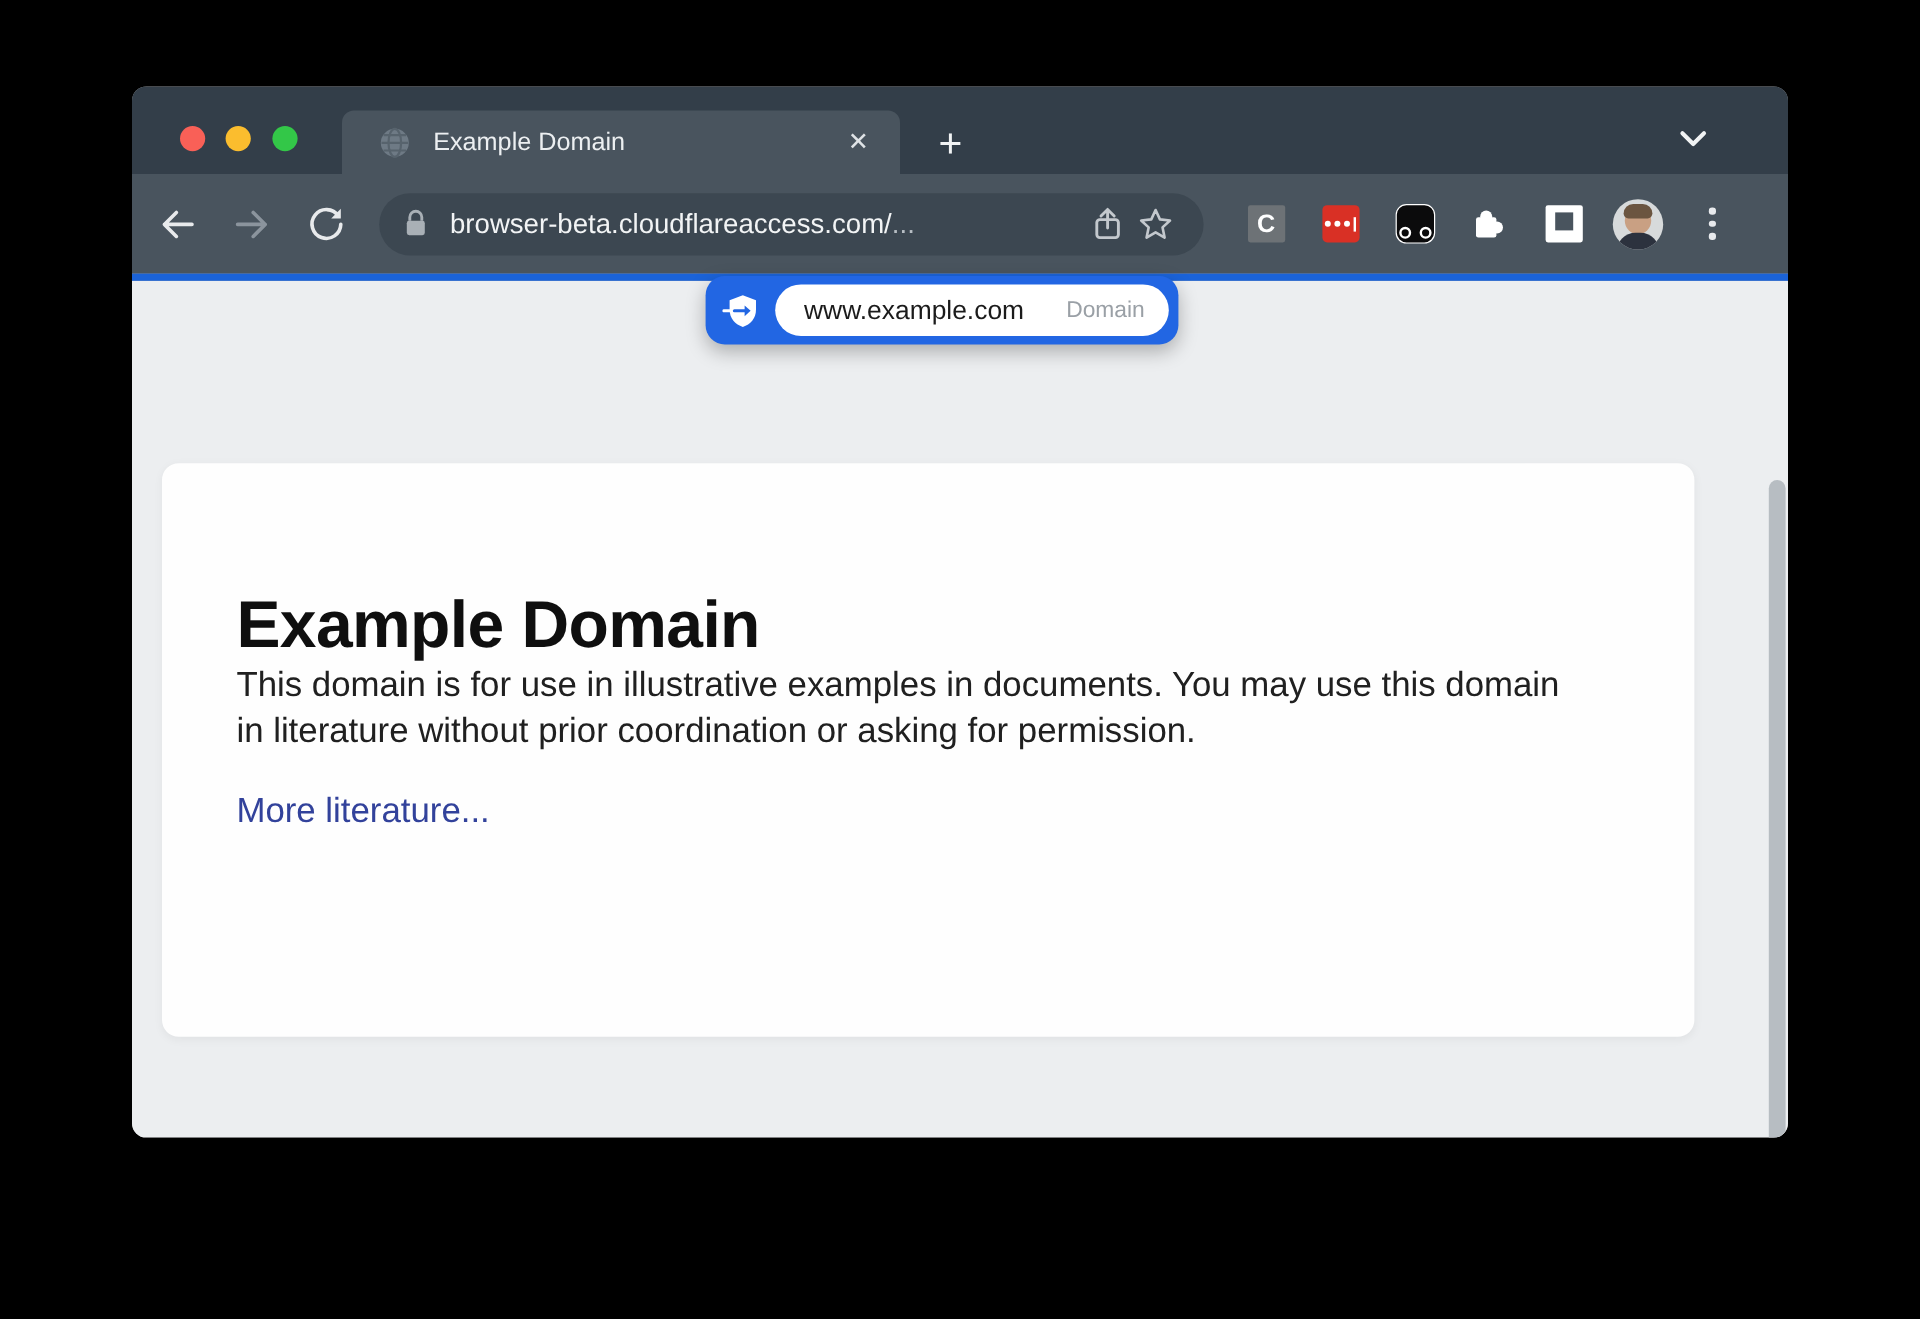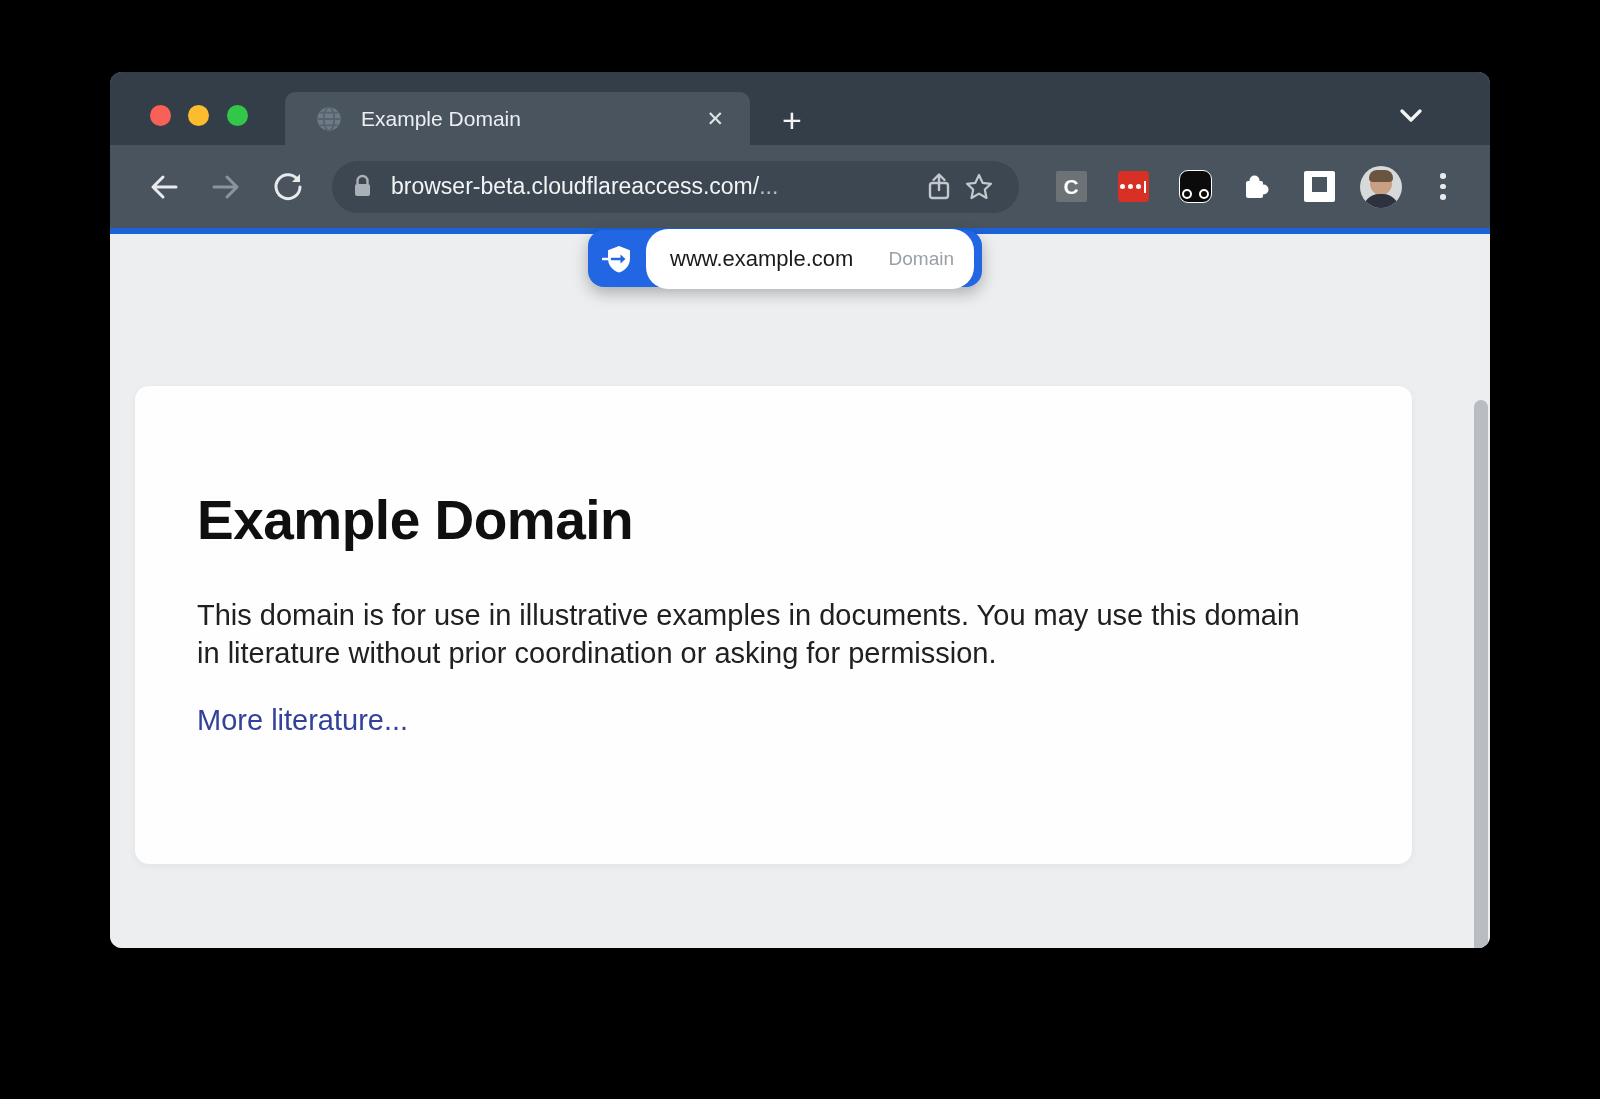--- a/index.html
+++ b/index.html
@@ -20,21 +20,21 @@
   .tab-favicon { width:28px; height:28px; margin-left:12px; flex:0 0 auto; }
   .tab-title { color:#eceff1; font-size:21px; margin-left:18px; flex:1; white-space:nowrap; overflow:hidden; }
   .tab-close { color:#dfe3e6; font-size:21px; line-height:1; padding:4px 8px; cursor:default; }
 
   .newtab { position:absolute; left:662px; top:28px; width:40px; height:40px; color:#f1f3f4;
             font-size:34px; font-weight:300; display:flex; align-items:center; justify-content:center; }
   .tab-chevron { position:absolute; left:1288px; top:36px; }
 
   
   .toolbar { position:absolute; left:0; top:73px; width:100%; height:83px; background:#49545e;
-             display:flex; align-items:center;padding-left:16px; }
+             display:flex; align-items:center; }
   .nav-btn { width:44px; height:44px; display:flex; align-items:center; justify-content:center; flex:0 0 auto; }
   .nav-back { margin-left:16px; }
   .nav-fwd { margin-left:18px; }
   .nav-reload { margin-left:18px; }
 
   .omnibox { margin-left:22px; width:687px; height:52px; background:#3c4751; border-radius:26px;
              display:flex; align-items:center; padding:0 20px; flex:0 0 auto; }
   .url { font-size:23px; margin-left:18px; white-space:nowrap; overflow:hidden; flex:1; }
   .url .main { color:#f2f4f5; }
   .url .suffix { color:#b7bec4; }
@@ -67,29 +67,29 @@
   
   .load-line { position:absolute; left:0; top:156px; width:100%; height:6px; background:#1b63d8; z-index:3; }
 
   
   .content { position:absolute; left:0; top:162px; width:100%; height:714px; background:#eceef0; }
 
   .iso-pill { position:absolute; left:478px; top:-4px; width:394px; height:57px; background:#2266e3;
               border-radius:16px; display:flex; align-items:center; padding:0 8px 0 14px; z-index:4;
               box-shadow:0 6px 16px rgba(0,0,0,0.28); }
   .iso-shield { width:34px; height:34px; flex:0 0 auto; }
-  .iso-inner { margin-left:10px; flex:1; height:60px; background:#fff; border-radius:22px;
+  .iso-inner { margin-left:10px; flex:1; height:43px; background:#fff; border-radius:22px;
                display:flex; align-items:center; padding:0 20px 0 24px; }
   .iso-url { font-size:22px; color:#1b1b1b; flex:1; }
   .iso-expand { font-size:19px; color:#9aa0a6; }
 
   .card { position:absolute; left:25px; top:152px; width:1277px; height:478px; background:#fefefe;
           border-radius:14px; box-shadow:0 2px 8px rgba(0,0,0,0.05); padding:102px 90px 0 62px; }
   .card h1 { font-size:55px; font-weight:700; color:#0f0f0f; letter-spacing:-0.5px; }
-  .card p { margin-top:44px; font-size:29px; line-height:38px; color:#202020; max-width:1150px; }
+  .card p { font-size:29px; line-height:38px; color:#202020; max-width:1150px; }
   .card a { display:inline-block; margin-top:32px; font-size:29px; color:#32429b; text-decoration:none; }
 
   .scroll-thumb { position:absolute; right:2px; top:166px; width:14px; height:634px;
                   background:#b7bdc2; border-radius:7px; }
 
   svg { display:block; }
 </style>
 </head>
 <body>
 

